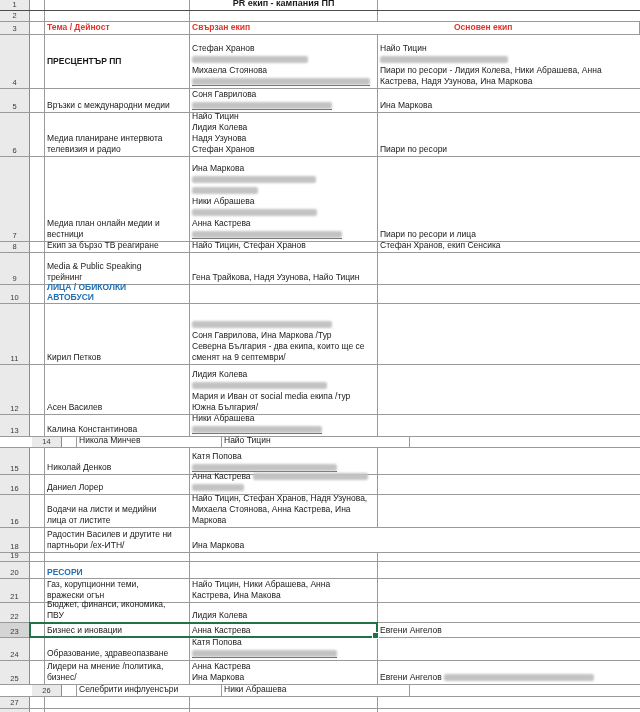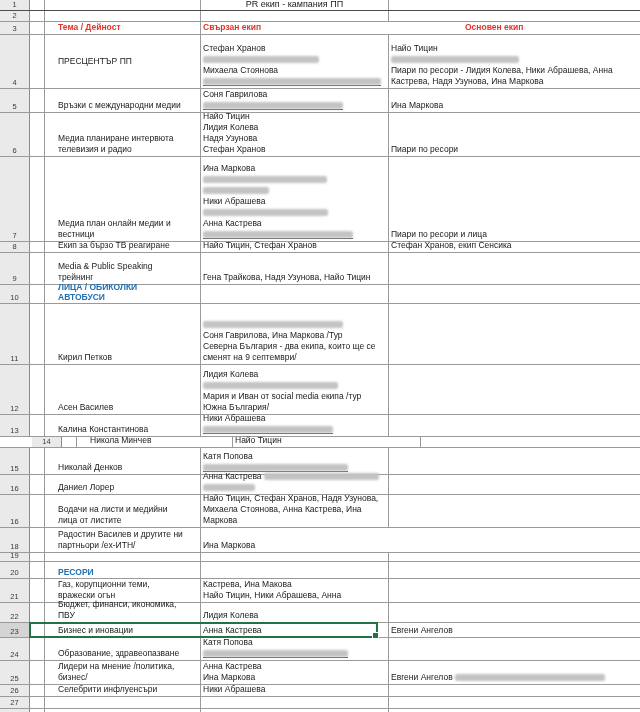--- a/index.html
+++ b/index.html
@@ -16,27 +16,27 @@
     display:flex;align-items:flex-end;justify-content:center;padding-bottom:1px;
     overflow:hidden;
   }
   .rowhead.sel{background:#d4d4d4;}
   .cell{
     box-sizing:border-box;border-right:1px solid #9a9a9a;height:100%;
     display:flex;flex-direction:column;justify-content:flex-end;
     padding:0 2px 1px 2px;overflow:visible;
   }
   .colA{width:15px;flex:0 0 15px;}
-  .colB{width:145px;flex:0 0 145px;margin-left:11px;}
+  .colB{width:145px;flex:0 0 145px;}
   .colC{width:188px;flex:0 0 188px;}
   .colD{width:262px;flex:0 0 262px;border-right:none;}
   .line{height:11px;line-height:11px;white-space:nowrap;}
-  .title{font-weight:normal;font-size:9px;text-align:center;justify-content:center;}
+  .title{font-weight:bold;font-size:9px;text-align:center;}
   .red{color:#e0352b;font-weight:bold;}
-  .bold{font-weight:normal;}
+  .bold{font-weight:bold;}
   .vcenter{justify-content:center;}
   .section{color:#2271b3;font-weight:bold;}
   .section .line{height:10px;line-height:10px;}
   .redact{
     display:inline-block;height:7px;background:#c3c3c3;border-radius:2px;
     filter:blur(1.2px);vertical-align:middle;
   }
   .ru{display:inline-block;border-bottom:1px solid #555;line-height:0;vertical-align:baseline;}
   .selbox{
     position:absolute;left:29px;top:-1px;width:349px;height:calc(100% + 2px);
@@ -303,22 +303,22 @@
         <div class="cell colD"></div>
       </div>
       <div class="row" style="height: 24px;">
         <div class="rowhead">21</div>
         <div class="cell colA"></div>
         <div class="cell colB">
           <div class="line"><span>Газ, корупционни теми,</span></div>
           <div class="line"><span>вражески огън</span></div>
         </div>
         <div class="cell colC">
+          <div class="line"><span>Найо Тицин, Ники Абрашева, Анна</span></div>
           <div class="line"><span>Кастрева, Ина Макова</span></div>
-          <div class="line"><span>Найо Тицин, Ники Абрашева, Анна</span></div>
         </div>
         <div class="cell colD"></div>
       </div>
       <div class="row" style="height: 20px;">
         <div class="rowhead">22</div>
         <div class="cell colA"></div>
         <div class="cell colB">
           <div class="line"><span>Бюджет, финанси, икономика,</span></div>
           <div class="line"><span>ПВУ</span></div>
         </div>
@@ -363,21 +363,21 @@
           <div class="line"><span>бизнес/</span></div>
         </div>
         <div class="cell colC">
           <div class="line"><span>Анна Кастрева</span></div>
           <div class="line"><span>Ина Маркова</span></div>
         </div>
         <div class="cell colD">
           <div class="line"><span>Евгени Ангелов </span><span class="redact" style="width: 150px;"></span></div>
         </div>
       </div>
-      <div class="row" style="height: 12px;">
+      <div class="row" style="height: 12px; padding-left: 32px;">
         <div class="rowhead">26</div>
         <div class="cell colA"></div>
         <div class="cell colB">
           <div class="line"><span>Селебрити инфлуенсъри</span></div>
         </div>
         <div class="cell colC">
           <div class="line"><span>Ники Абрашева</span></div>
         </div>
         <div class="cell colD"></div>
       </div>

